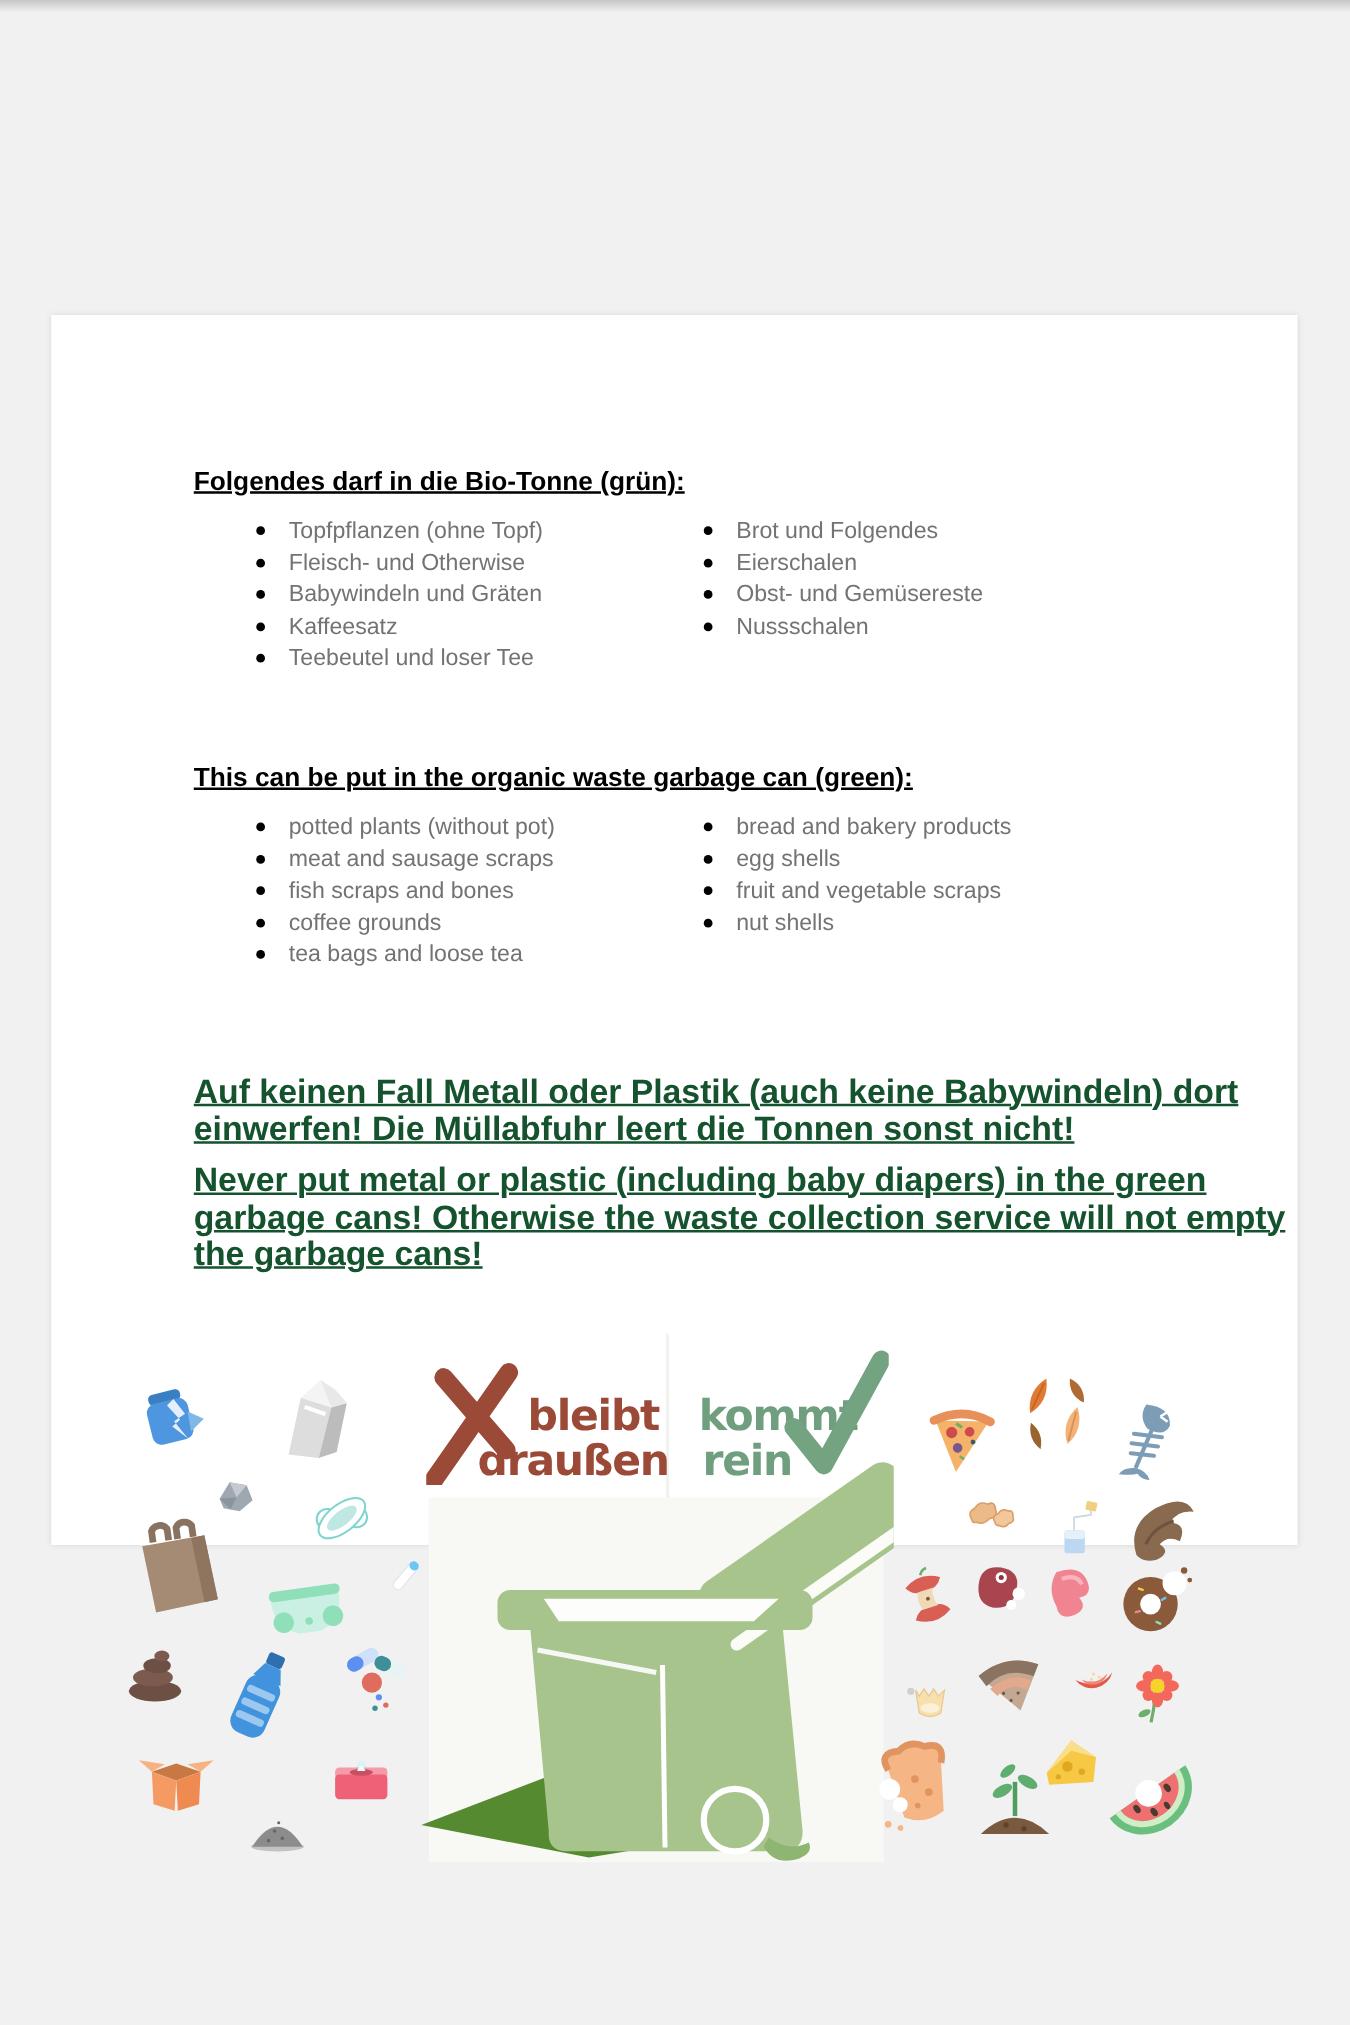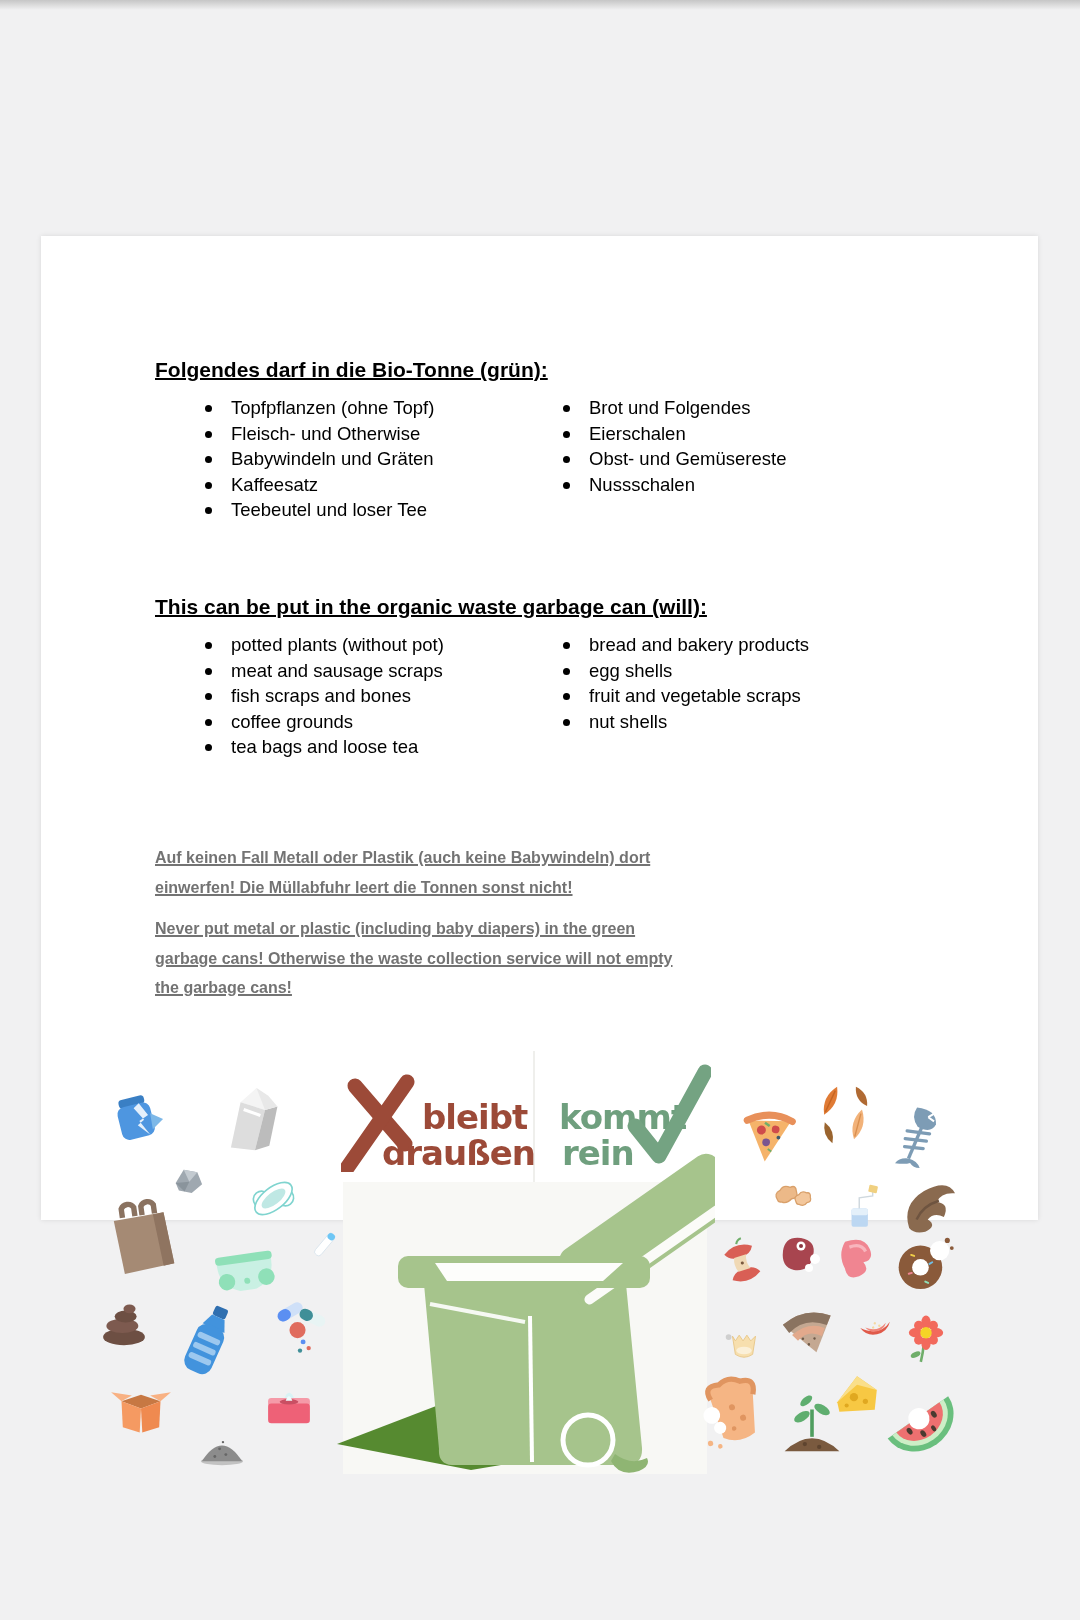--- a/index.html
+++ b/index.html
@@ -1,27 +1,27 @@
 <!DOCTYPE html>
 <html><head>
 <meta charset="utf-8">
 <style>
   html,body{margin:0;padding:0;background:#f1f1f2;width:1080px;height:1620px;overflow:hidden;
             font-family:"Liberation Sans",sans-serif;}
   .top-shade{position:absolute;left:0;top:0;width:1080px;height:10px;
              background:linear-gradient(#c6c6c6,rgba(198,198,198,0));}
-  .page{position:absolute;left:41px;top:236px;width:997px;height:984px;background:#ffffff;
+  .page{position:absolute;left:41px;top:252px;width:997px;height:984px;background:#ffffff;
         box-shadow:0 0 5px rgba(0,0,0,.10);}
   .h{position:absolute;left:114px;color:#000;font-weight:bold;font-size:21px;
      text-decoration:underline;text-decoration-thickness:2px;white-space:nowrap;}
-  .list{position:absolute;margin:0;padding:0;list-style:none;font-size:18.5px;color:#000000;}
+  .list{position:absolute;margin:0;padding:0;list-style:none;font-size:18.5px;color:#737373;}
   .list li{position:relative;padding-left:29px;line-height:25.5px;white-space:nowrap;}
   .list li::before{content:"";position:absolute;left:3px;top:10px;width:7px;height:7px;
                    border-radius:50%;background:#000;}
-  .warn{position:absolute;left:114px;color:#737373;font-weight:bold;font-size:16px;line-height:29.5px;}
+  .warn{position:absolute;left:114px;color:#14532d;font-weight:bold;font-size:27px;line-height:29.5px;}
   .warn div{text-decoration:underline;text-decoration-thickness:2px;white-space:nowrap;}
   .ic{position:absolute;}
   .biglabel{position:absolute;font-family:"DejaVu Sans",sans-serif;font-weight:bold;
             font-size:34px;letter-spacing:-1px;white-space:nowrap;line-height:34px;}
   .out{color:#9c4a38;}
   .in{color:#6f9f7e;}
   .divider{position:absolute;left:492px;top:815px;width:2px;height:140px;background:#efefec;}
 </style>
 </head>
 <body>
@@ -38,21 +38,21 @@
     <li>Kaffeesatz</li>
     <li>Teebeutel und loser Tee</li>
   </ul>
   <ul class="list" style="left:519px;top:159px">
     <li>Brot und Folgendes</li>
     <li>Eierschalen</li>
     <li>Obst- und Gemüsereste</li>
     <li>Nussschalen</li>
   </ul>
 
-  <div class="h" style="top:359px">This can be put in the organic waste garbage can (will):</div>
+  <div class="h" style="top:359px">This can be put in the organic waste garbage can (green):</div>
   <ul class="list" style="left:161px;top:396px">
     <li>potted plants (without pot)</li>
     <li>meat and sausage scraps</li>
     <li>fish scraps and bones</li>
     <li>coffee grounds</li>
     <li>tea bags and loose tea</li>
   </ul>
   <ul class="list" style="left:519px;top:396px">
     <li>bread and bakery products</li>
     <li>egg shells</li>

